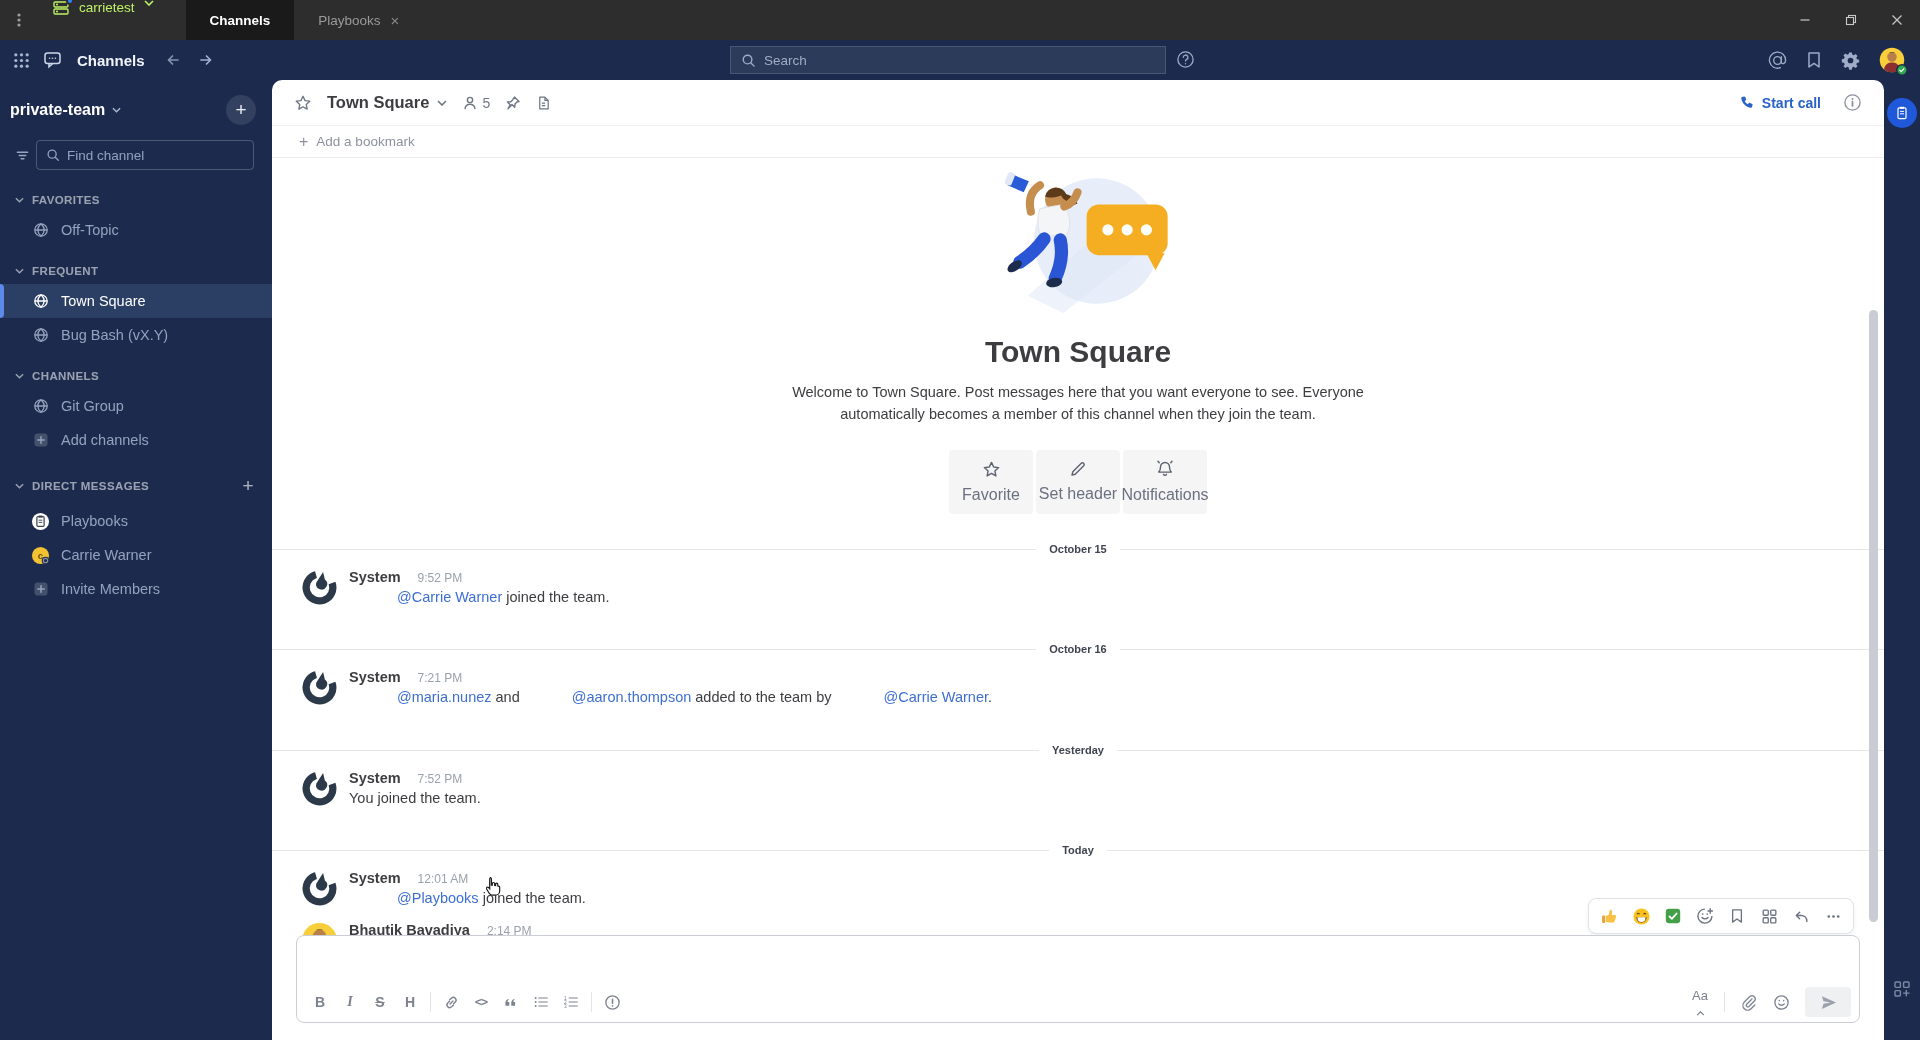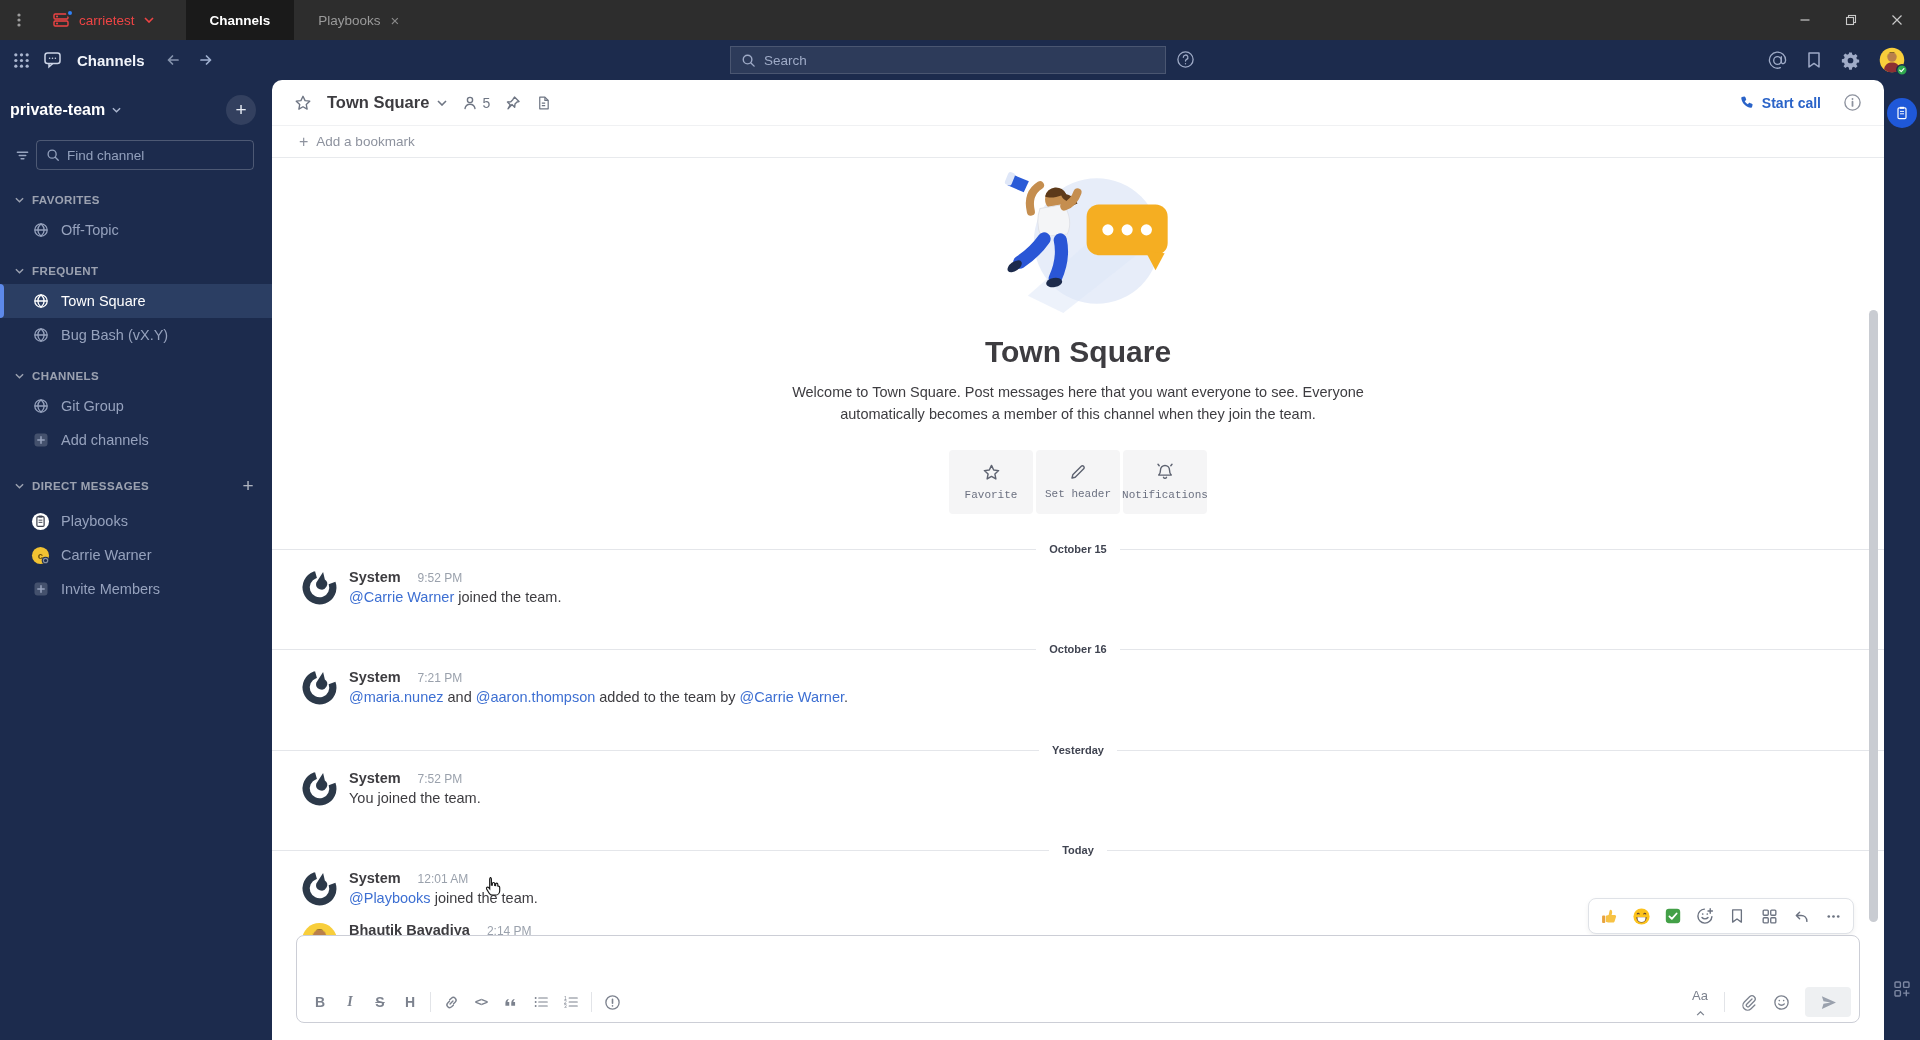--- a/index.html
+++ b/index.html
@@ -5,21 +5,21 @@
   * { margin:0; padding:0; box-sizing:border-box; }
   html,body { width:1920px; height:1040px; overflow:hidden; }
   body { font-family:"Liberation Sans", sans-serif; background:var(--navy,#1c2b4d); position:relative; }
   .ic { display:inline-flex; align-items:center; justify-content:center; line-height:0; }
   .ic svg { display:block; }
   input { font-family:inherit; }
 
   
   .titlebar { height:40px; background:var(--titlebar,#2d2d2d); display:flex; align-items:center; color:#b8b8b8; font-size:13.5px; }
   .tb-kebab { width:38px; display:flex; justify-content:center; color:#9d9d9d; cursor:pointer; }
-  .tb-server { display:flex; align-items:center; gap:9px; padding:0 22px 0 14px; height:100%; color:#ef4444; }
+  .tb-server { display:flex; align-items:flex-start; gap:9px; padding:0 22px 0 14px; height:100%; color:#bef264; }
   .tb-server-icon { position:relative; }
   .tb-server-icon .dot { position:absolute; top:-3px; right:-4px; width:8px; height:8px; border-radius:50%; background:#2f81f7; border:2px solid var(--titlebar,#2d2d2d); }
   .tb-tabs { display:flex; height:100%; margin-left:10px; }
   .tb-tab { display:flex; align-items:center; gap:10px; padding:0 24px; color:#9a9a9a; }
   .tb-tab.active { background:var(--tab-active,#1a1a1a); color:#fff; font-weight:700; }
   .tab-close { font-size:15px; color:#8a8a8a; }
   .tb-spacer { flex:1; }
   .tb-btn { width:46px; height:100%; display:flex; align-items:center; justify-content:center; color:#c8c8c8; }
 
   
@@ -67,31 +67,31 @@
   .bookmark-bar { height:32px; display:flex; align-items:center; gap:8px; padding:0 27px; color:#8d929e; font-size:13.5px; border-bottom:1px solid #e8eaed; flex:none; cursor:pointer; }
   .bookmark-bar .plus { font-size:16px; }
 
   
   .messages { flex:1; position:relative; overflow:hidden; font-size:14.5px; }
   .welcome { text-align:center; padding-top:8px; }
   .welcome h1 { font-size:30px; font-weight:700; color:var(--text,#3d3c40); margin:14px 0 12px; }
   .welcome p { width:645px; margin:0 auto; color:var(--text,#3d3c40); font-size:14.5px; line-height:1.55; }
   .welcome-actions { display:flex; justify-content:center; gap:3px; margin-top:24px; }
   .wa-btn { width:84px; height:64px; background:#f5f5f6; border-radius:4px; display:flex; flex-direction:column; align-items:center; justify-content:center; gap:7px; color:#5d6270; cursor:pointer; }
-  .wa-btn .lbl { font-size:11px; color:#6b7080;font-family:Liberation Mono, monospace; }
+  .wa-btn .lbl { font-size:16px; color:#6b7080; }
   .msg-divider { position:relative; text-align:center; margin:25px 0 3px; height:20px; }
   .msg-divider::before { content:''; position:absolute; left:0; right:0; top:50%; border-top:1px solid #e4e6ea; }
   .msg-divider span { position:relative; background:#fff; padding:0 13px; font-size:11px; font-weight:600; color:#3f4350; top:1px; }
   .post { display:flex; gap:11px; padding:7px 40px 7px 29px; position:relative; }
   .post-avatar { width:37px; height:37px; flex:none; position:relative; cursor:pointer; }
   .post-head { display:flex; align-items:flex-end; gap:17px; }
   .post-author { font-weight:700; font-size:14.5px; color:var(--text,#3d3c40); cursor:pointer; }
   .post-time { font-size:12px; color:#9aa1ac; }
   .post-text { margin-top:2px; color:var(--text,#3d3c40); line-height:1.4; }
-  .mention { color:var(--link,#3d6fd2); cursor:pointer; }
+  .mention { color:var(--link,#3d6fd2); cursor:pointer;margin-left:48px; }
   .hover-toolbar { position:absolute; top:-17px; right:30px; background:#fff; border:1px solid #dfe2e7; border-radius:8px; box-shadow:0 2px 5px rgba(0,0,0,0.06); display:flex; align-items:center; padding:3px 5px; gap:2px; z-index:5; }
   .ht-btn { width:30px; height:28px; display:flex; align-items:center; justify-content:center; color:#6b7280; border-radius:4px; cursor:pointer; }
   .scroll-thumb { position:absolute; right:6px; top:152px; width:9px; height:612px; background:#c9ccd2; border-radius:5px; cursor:pointer; }
 
   
   .composer-wrap { padding:0 24px 17px; flex:none; }
   .composer { height:88px; border:1px solid #ccced6; border-radius:8px; position:relative; background:#fff; }
   .composer-ph { padding:13px 16px; color:#8f939e; font-size:14.5px; cursor:text; }
   .composer-bar { position:absolute; left:8px; right:8px; bottom:5px; display:flex; align-items:center; color:#7c828e; }
   .cb-btn { width:30px; height:28px; display:flex; align-items:center; justify-content:center; border-radius:4px; font-size:14px; cursor:pointer; }

